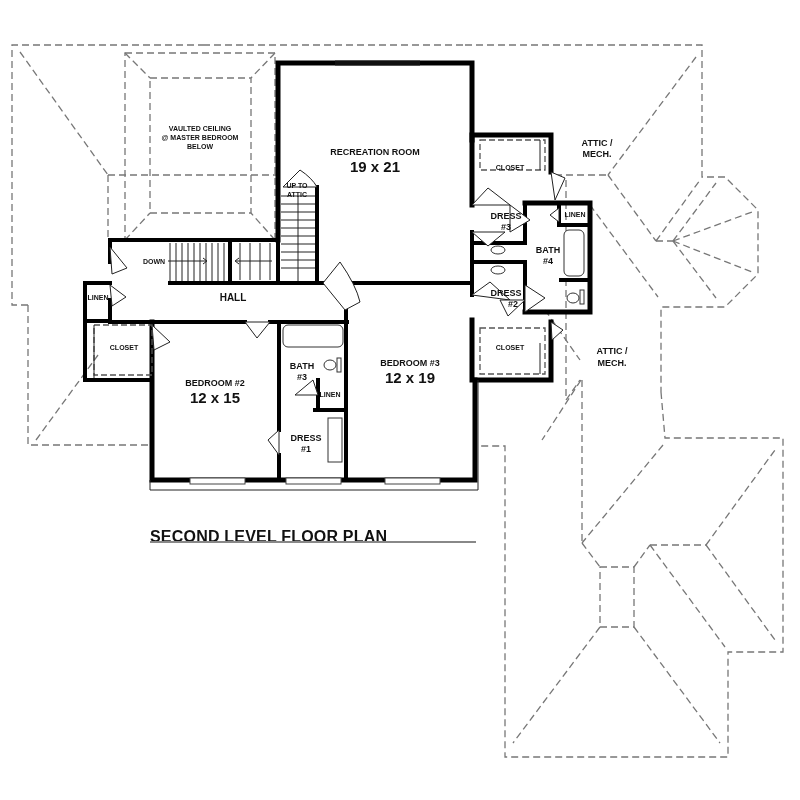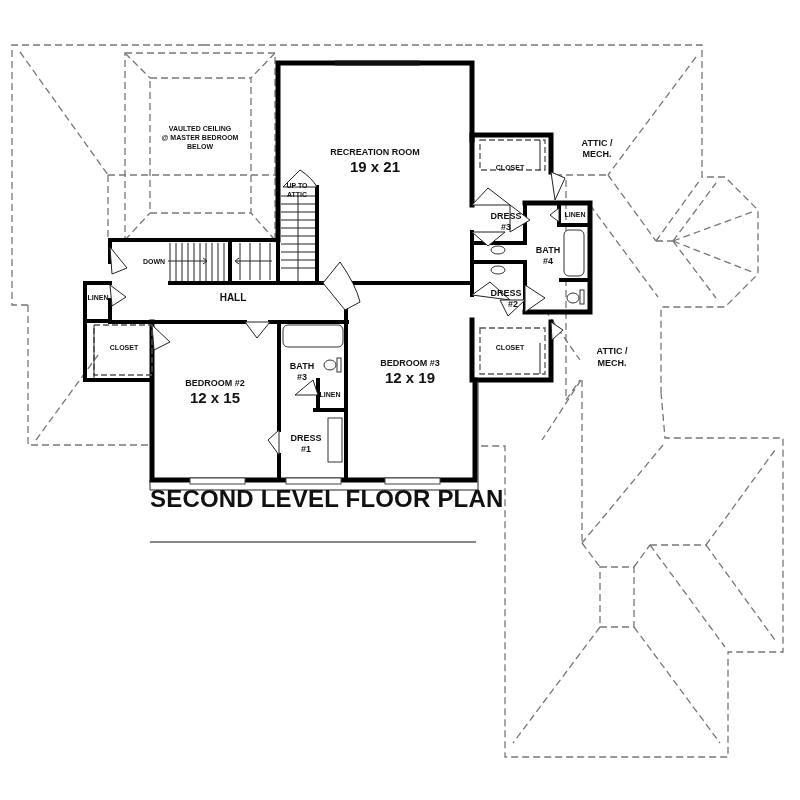--- a/index.html
+++ b/index.html
@@ -12,23 +12,23 @@
   .dash-dark { stroke: #555; stroke-width: 1.3; fill: none; stroke-dasharray: 6 3; }
   .door { stroke: #222; stroke-width: 1; fill: #fff; }
   .fixture { stroke: #333; stroke-width: 1; fill: #fff; }
   .window { stroke: #444; stroke-width: 1; fill: #fff; }
   .lbl { font-family: "Liberation Sans", sans-serif; font-weight: bold; fill: #111; }
   .lbl-xs { font-size: 7px; }
   .lbl-sm { font-size: 9px; }
   .lbl-md { font-size: 10px; }
   .lbl-lg { font-size: 15px; }
   .title {
-    position: absolute; left: 150px; top: 485px; width: 326px;
+    position: absolute; left: 150px; top: 528px; width: 326px;
     font-family: "Liberation Sans", sans-serif; font-weight: bold;
-    font-size: 24px; letter-spacing: 0.2px; color: #111;
+    font-size: 16px; letter-spacing: 0.2px; color: #111;
     white-space: nowrap;
   }
   .title-rule { position: absolute; left: 150px; top: 541px; width: 326px; height: 2px; background: #888; }
 </style>
 </head>
 <body>
 
 <svg width="800" height="800" viewBox="0 0 800 800">
 
   <g>

